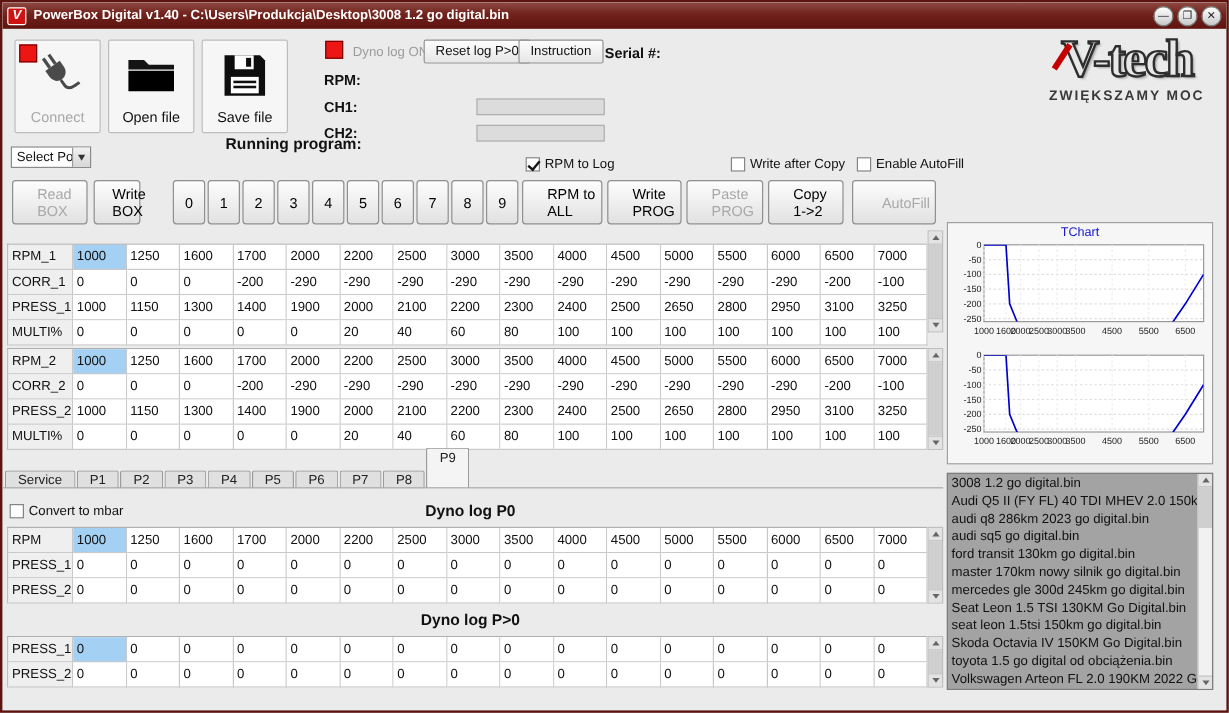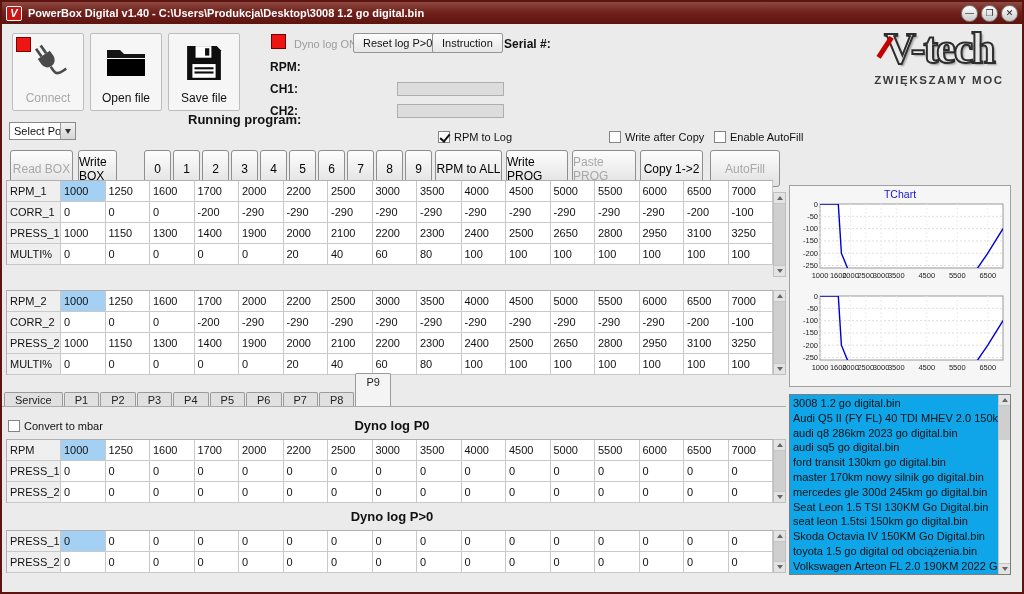--- a/index.html
+++ b/index.html
@@ -58,21 +58,21 @@
   .runlabel { position: absolute; left: 186px; top: 110px; font-size: 13px; font-weight: bold; }
   .checkbox { position: absolute; display: inline-flex; align-items: center; gap: 4px; font-size: 11px; cursor: default; }
   .cb { width: 12px; height: 12px; background: #fff; border: 1px solid #848484; position: relative; flex: 0 0 auto; }
   .cb.checked::after { content: ""; position: absolute; left: 3px; top: 0px; width: 4px; height: 8px;
                        border: solid #151515; border-width: 0 2px 2px 0; transform: rotate(40deg); }
 
   
   .abtn { background: linear-gradient(#fdfdfd, #e1e1e1); border: 1px solid #8f8f8f; border-radius: 3px;
           font-size: 12px; display: flex; align-items: center; justify-content: center;
           height: 37px; cursor: default; color: #000; }
-  .abtn.pos { position: absolute; top: 148px; }
+  .abtn.pos { position: absolute; top: 148px; padding-left: 20px; }
   .digit-row { position: absolute; left: 142px; top: 148px; width: 288px; display: flex; gap: 2px; }
   .abtn.digit { flex: 1; }
 
   
   .grid-table { position: absolute; left: 4px; display: grid; width: 767px;
                 grid-template-columns: 54px repeat(16, 1fr); grid-auto-rows: 21px;
                 background: #fff; border-top: 1px solid #b0b0b0; border-left: 1px solid #b0b0b0; }
   .cell { height: 21px; line-height: 20px; padding-left: 3px; font-size: 11px; background: #fff;
           border-right: 1px solid #c9c9c9; border-bottom: 1px solid #c9c9c9;
           white-space: nowrap; overflow: hidden; }
@@ -101,21 +101,21 @@
 
   
   .chart-panel { position: absolute; left: 787px; top: 183px; width: 222px; height: 202px;
                  background: #f6f6f6; border: 1px solid #a0a0a0; }
   .chart-title { text-align: center; color: #1414cc; font-size: 10.5px; padding-top: 2px; }
   .chart-svg { position: absolute; left: 3px; }
   .chart-svg text { font-size: 7.5px; fill: #222; font-family: "Liberation Sans", sans-serif; }
 
   
   .file-panel { position: absolute; left: 787px; top: 392px; width: 222px; height: 181px;
-                background: #0ea5e9; border: 1px solid #7d7d7d; overflow: hidden; }
+                background: #a3a3a3; border: 1px solid #7d7d7d; overflow: hidden; }
   .file-items { position: absolute; left: 0; top: 1px; right: 12px; bottom: 0; overflow: hidden; }
   .file-item { height: 14.8px; line-height: 14.8px; padding-left: 3px; font-size: 11px;
                white-space: nowrap; overflow: hidden; cursor: default; }
   .file-scroll { position: absolute; right: 0; top: 0; height: 100%; width: 12px; border: none;
                  border-left: 1px solid #c5c5c5; }
   .file-scroll .sb-thumb { flex: 0 0 34px; }
   .file-scroll .sb-fill { flex: 1; background: #f1f1f1; }
 </style>
 </head>
 <body>
@@ -225,21 +225,21 @@
       <div class="abtn digit">7</div>
       <div class="abtn digit">8</div>
       <div class="abtn digit">9</div>
     </div>
   <div class="abtn pos" style="left:433px; width:67px">RPM to ALL</div>
   <div class="abtn pos" style="left:504px; width:62px">Write PROG</div>
   <div class="abtn pos dis" style="left:570px; width:64px">Paste PROG</div>
   <div class="abtn pos" style="left:638px; width:63px">Copy 1-&gt;2</div>
   <div class="abtn pos dis" style="left:708px; width:70px">AutoFill</div>
 
-  <div class="grid-table" style="top:178px">
+  <div class="grid-table" style="top:201px">
       <div class="cell rowlabel">RPM_1</div>
       <div class="cell hl">1000</div>
       <div class="cell">1250</div>
       <div class="cell">1600</div>
       <div class="cell">1700</div>
       <div class="cell">2000</div>
       <div class="cell">2200</div>
       <div class="cell">2500</div>
       <div class="cell">3000</div>
       <div class="cell">3500</div>

